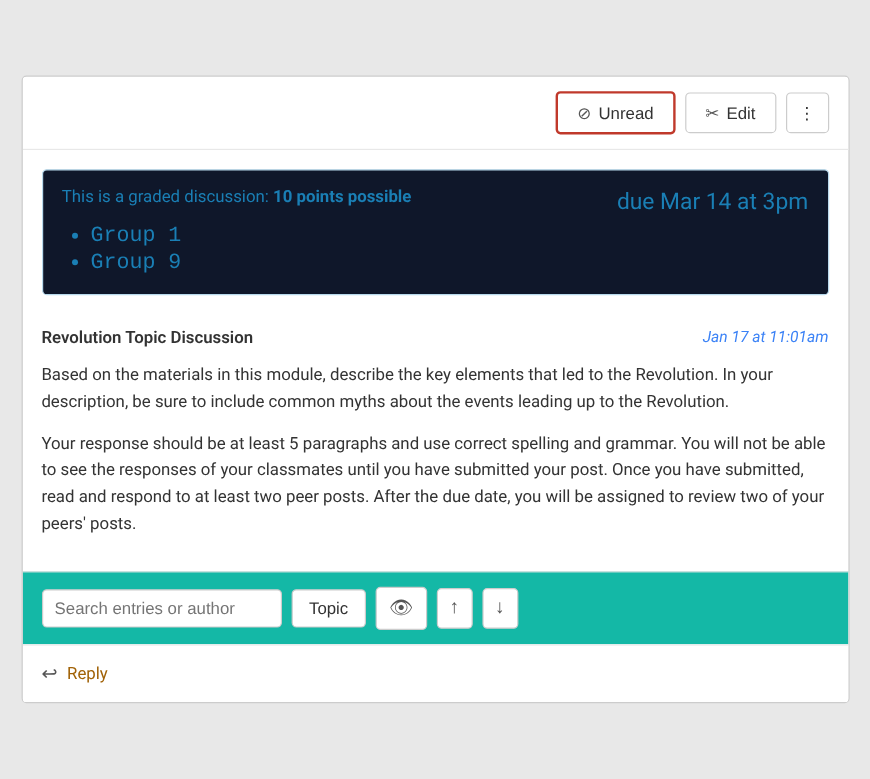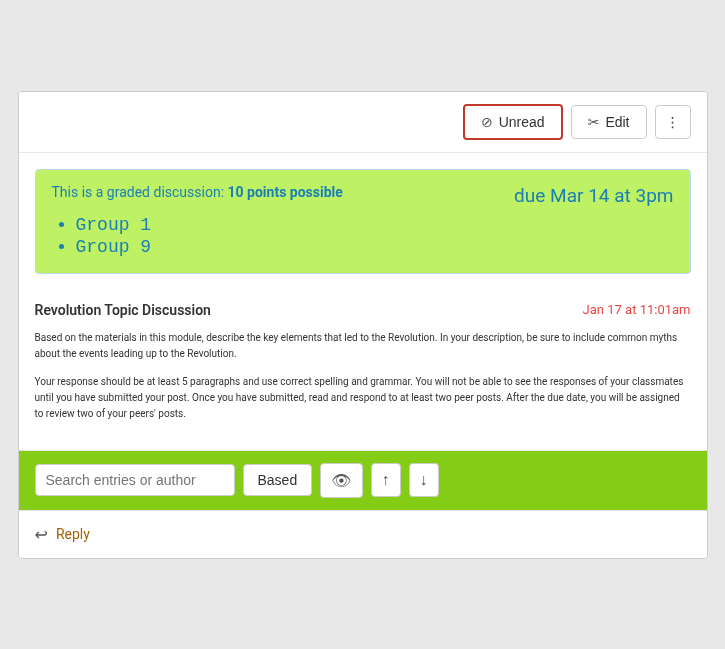--- a/index.html
+++ b/index.html
@@ -58,21 +58,21 @@
     }
     .btn-icon-only {
       padding: 8px 10px;
     }
     .btn .icon {
       font-size: 14px;
       color: #555;
     }
     
     .info-banner {
-      background: #bef264;
+      background: #0f172a;
       border: 1px solid #b8d9ec;
       border-radius: 4px;
       margin: 16px;
       padding: 14px 16px;
     }
     .info-banner .graded-line {
       color: #1a7fb5;
       font-size: 14px;
       display: flex;
       justify-content: space-between;
@@ -117,38 +117,39 @@
       margin-bottom: 12px;
       padding-top: 12px;
     }
     .discussion-title {
       font-size: 14px;
       font-weight: 600;
       color: #333;
     }
     .discussion-date {
       font-size: 13px;
-      color: #ef4444;
+      color: #3b82f6;
       white-space: nowrap;
       margin-left: 12px;
+      font-style: italic;
     }
     .discussion-body p {
-      font-size: 10px;
+      font-size: 14px;
       line-height: 1.6;
       color: #333;
       margin-bottom: 12px;
     }
     
     .filter-bar {
       display: flex;
       align-items: center;
       gap: 8px;
       padding: 12px 16px;
       border-top: 1px solid #e8e8e8;
-      background: #84cc16;
+      background: #14b8a6;
     }
     .search-input {
       flex: 1;
       max-width: 200px;
       padding: 7px 10px;
       border: 1px solid #ccc;
       border-radius: 4px;
       font-size: 14px;
       color: #999;
       outline: none;
@@ -237,21 +238,21 @@
       </div>
       <div class="discussion-body">
         <p>Based on the materials in this module, describe the key elements that led to the Revolution. In your description, be sure to include common myths about the events leading up to the Revolution.</p>
         <p>Your response should be at least 5 paragraphs and use correct spelling and grammar. You will not be able to see the responses of your classmates until you have submitted your post. Once you have submitted, read and respond to at least two peer posts. After the due date, you will be assigned to review two of your peers' posts.</p>
       </div>
     </div>
 
     <div class="filter-bar">
       <input class="search-input" type="text" placeholder="Search entries or author" style="">
       <button class="filter-btn">
-        <span>Based</span>
+        <span>Topic</span>
       </button>
       <button class="icon-btn">
         <span>👁</span>
       </button>
       <button class="icon-btn">
         <span>↑</span>
       </button>
       <button class="icon-btn">
         <span>↓</span>
       </button>

